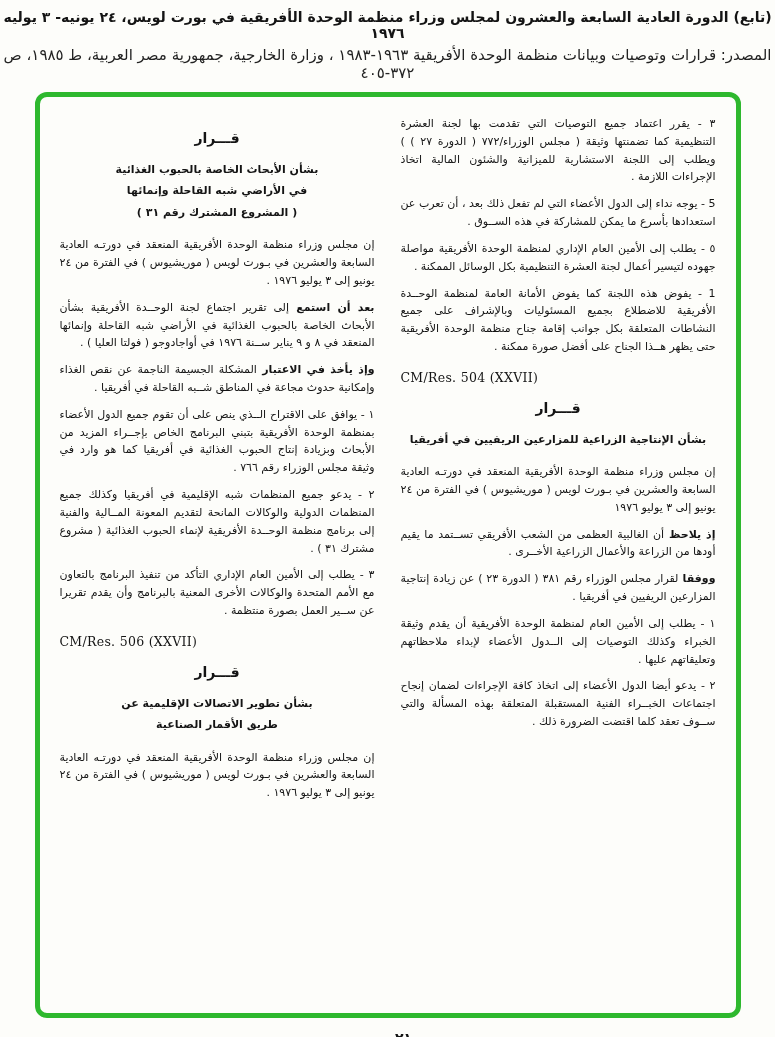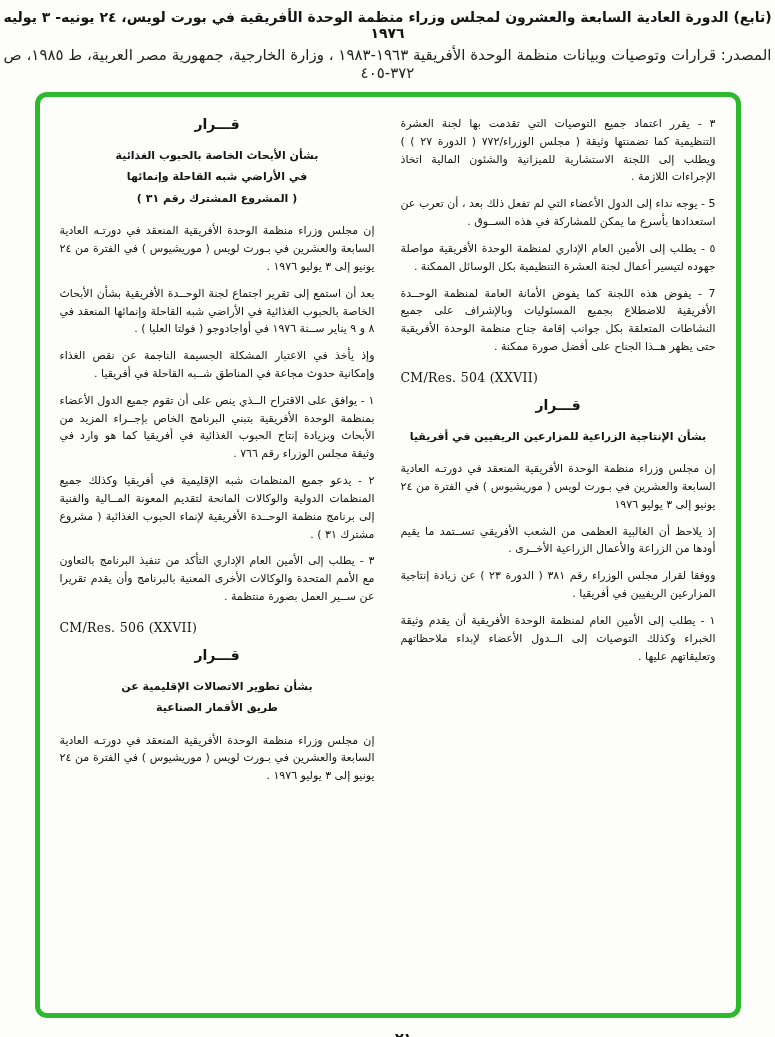--- a/index.html
+++ b/index.html
@@ -27,35 +27,35 @@
   }
   .columns { display: flex; direction: rtl; gap: 26px; height: 100%; }
   .col { flex: 1; direction: rtl; min-width: 0; }
   .block { margin: 0 0 9px 0; }
   .paragraph {
     font-size: 11px;
     line-height: 1.62;
     text-align: justify;
     text-justify: inter-word;
   }
-  .paragraph strong { font-weight: normal; }
+  .paragraph strong { font-weight: bold; }
   .res-number {
     direction: ltr;
     text-align: left;
     font-family: "DejaVu Serif", serif;
     font-size: 12.5px;
     letter-spacing: .3px;
     margin: 14px 0 12px 0;
   }
   .col .block:first-child.res-number { margin-top: 2px; }
   .title {
     text-align: center;
     font-weight: bold;
     font-size: 14px;
-    margin: 1px 0 13px 0;
+    margin: 15px 0 13px 0;
   }
   .subtitle {
     text-align: center;
     font-weight: bold;
     font-size: 11px;
     line-height: 1.95;
     white-space: pre-line;
     margin: 0 0 13px 0;
   }
   .footer {
@@ -75,28 +75,29 @@
     <div class="header-line1">(تابع) الدورة العادية السابعة والعشرون لمجلس وزراء منظمة الوحدة الأفريقية في بورت لويس، ٢٤ يونيه- ٣ يوليه ١٩٧٦</div>
     <div class="header-line2">المصدر: قرارات وتوصيات وبيانات منظمة الوحدة الأفريقية ١٩٦٣-١٩٨٣ ، وزارة الخارجية، جمهورية مصر العربية، ط ١٩٨٥، ص ٣٧٢-٤٠٥</div>
   </div>
 
   <div class="frame">
     <div class="columns">
       <div class="col">
           <div class="block paragraph">٣ - يقرر اعتماد جميع التوصيات التي تقدمت بها لجنة العشرة التنظيمية كما تضمنتها وثيقة ( مجلس الوزراء/٧٧٢ ( الدورة ٢٧ ) ) ويطلب إلى اللجنة الاستشارية للميزانية والشئون المالية اتخاذ الإجراءات اللازمة .</div>
           <div class="block paragraph">5 - يوجه نداء إلى الدول الأعضاء التي لم تفعل ذلك بعد ، أن تعرب عن استعدادها بأسرع ما يمكن للمشاركة في هذه الســوق .</div>
           <div class="block paragraph">٥ - يطلب إلى الأمين العام الإداري لمنظمة الوحدة الأفريقية مواصلة جهوده لتيسير أعمال لجنة العشرة التنظيمية بكل الوسائل الممكنة .</div>
-          <div class="block paragraph">7 - يفوض هذه اللجنة كما يفوض الأمانة العامة لمنظمة الوحــدة الأفريقية للاضطلاع بجميع المسئوليات وبالإشراف على جميع النشاطات المتعلقة بكل جوانب إقامة جناح منظمة الوحدة الأفريقية حتى يظهر هــذا الجناح على أفضل صورة ممكنة .</div>
+          <div class="block paragraph">1 - يفوض هذه اللجنة كما يفوض الأمانة العامة لمنظمة الوحــدة الأفريقية للاضطلاع بجميع المسئوليات وبالإشراف على جميع النشاطات المتعلقة بكل جوانب إقامة جناح منظمة الوحدة الأفريقية حتى يظهر هــذا الجناح على أفضل صورة ممكنة .</div>
           <div class="block res-number" dir="ltr">CM/Res. 504 (XXVII)</div>
           <div class="block title">قـــرار</div>
           <div class="block subtitle">بشأن الإنتاجية الزراعية للمزارعين الريفيين في أفريقيا</div>
           <div class="block paragraph">إن مجلس وزراء منظمة الوحدة الأفريقية المنعقد في دورتـه العادية السابعة والعشرين في بـورت لويس ( موريشيوس ) في الفترة من ٢٤ يونيو إلى ٣ يوليو ١٩٧٦</div>
           <div class="block paragraph"><strong>إذ يلاحظ </strong>أن الغالبية العظمى من الشعب الأفريقي تســتمد ما يقيم أودها من الزراعة والأعمال الزراعية الأخــرى .</div>
           <div class="block paragraph"><strong>ووفقا </strong>لقرار مجلس الوزراء رقم ٣٨١ ( الدورة ٢٣ ) عن زيادة إنتاجية المزارعين الريفيين في أفريقيا .</div>
           <div class="block paragraph">١ - يطلب إلى الأمين العام لمنظمة الوحدة الأفريقية أن يقدم وثيقة الخبراء وكذلك التوصيات إلى الــدول الأعضاء لإبداء ملاحظاتهم وتعليقاتهم عليها .</div>
+          <div class="block paragraph">٢ - يدعو أيضا الدول الأعضاء إلى اتخاذ كافة الإجراءات لضمان إنجاح اجتماعات الخبــراء الفنية المستقبلة المتعلقة بهذه المسألة والتي ســوف تعقد كلما اقتضت الضرورة ذلك .</div>
         </div>
       <div class="col">
           <div class="block title">قـــرار</div>
           <div class="block subtitle">بشأن الأبحاث الخاصة بالحبوب الغذائية
 في الأراضي شبه القاحلة وإنمائها
 ( المشروع المشترك رقم ٣١ )</div>
           <div class="block paragraph">إن مجلس وزراء منظمة الوحدة الأفريقية المنعقد في دورتـه العادية السابعة والعشرين في بـورت لويس ( موريشيوس ) في الفترة من ٢٤ يونيو إلى ٣ يوليو ١٩٧٦ .</div>
           <div class="block paragraph"><strong>بعد أن استمع </strong>إلى تقرير اجتماع لجنة الوحــدة الأفريقية بشأن الأبحاث الخاصة بالحبوب الغذائية في الأراضي شبه القاحلة وإنمائها المنعقد في ٨ و ٩ يناير ســنة ١٩٧٦ في أواجادوجو ( فولتا العليا ) .</div>
           <div class="block paragraph"><strong>وإذ يأخذ في الاعتبار </strong>المشكلة الجسيمة الناجمة عن نقص الغذاء وإمكانية حدوث مجاعة في المناطق شــبه القاحلة في أفريقيا .</div>
           <div class="block paragraph">١ - يوافق على الاقتراح الــذي ينص على أن تقوم جميع الدول الأعضاء بمنظمة الوحدة الأفريقية بتبني البرنامج الخاص بإجــراء المزيد من الأبحاث وبزيادة إنتاج الحبوب الغذائية في أفريقيا كما هو وارد في وثيقة مجلس الوزراء رقم ٧٦٦ .</div>

